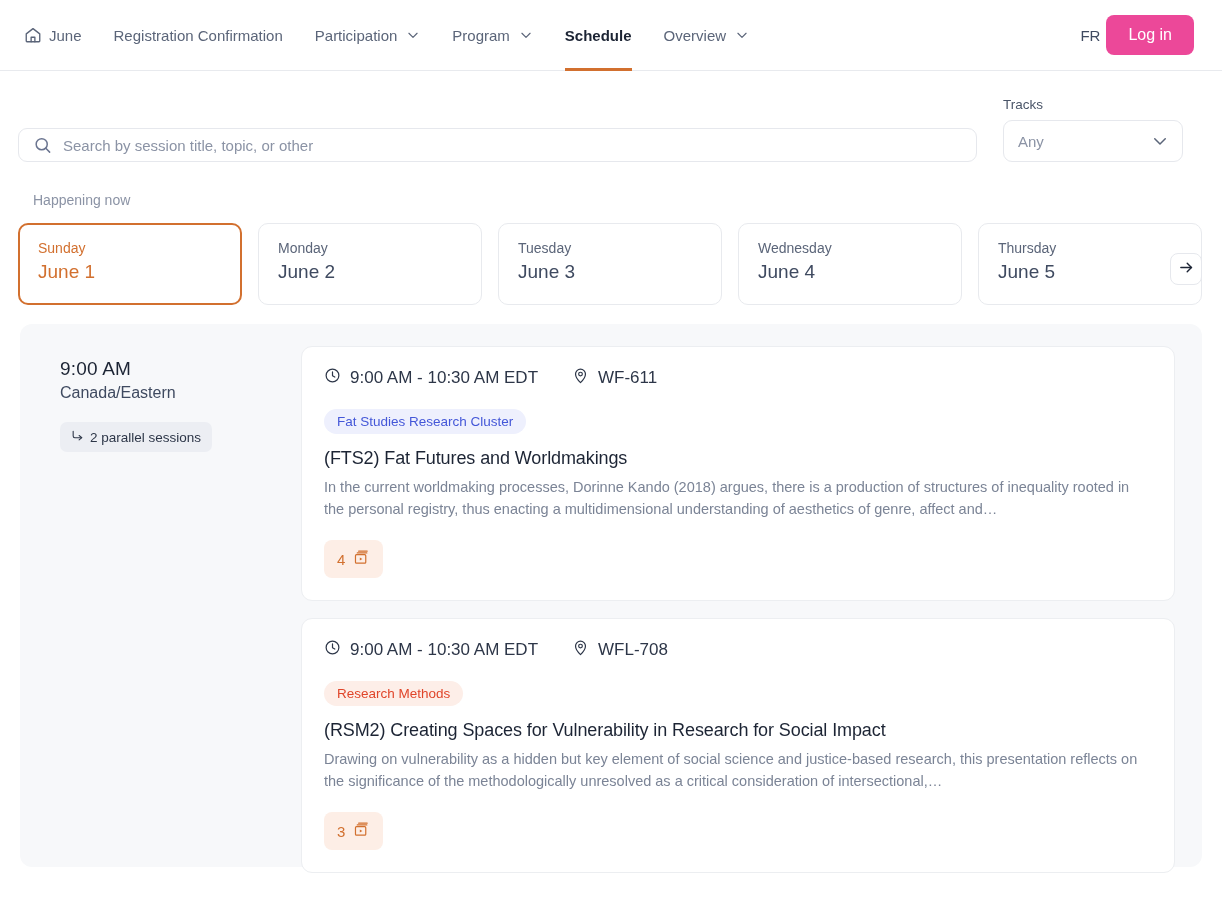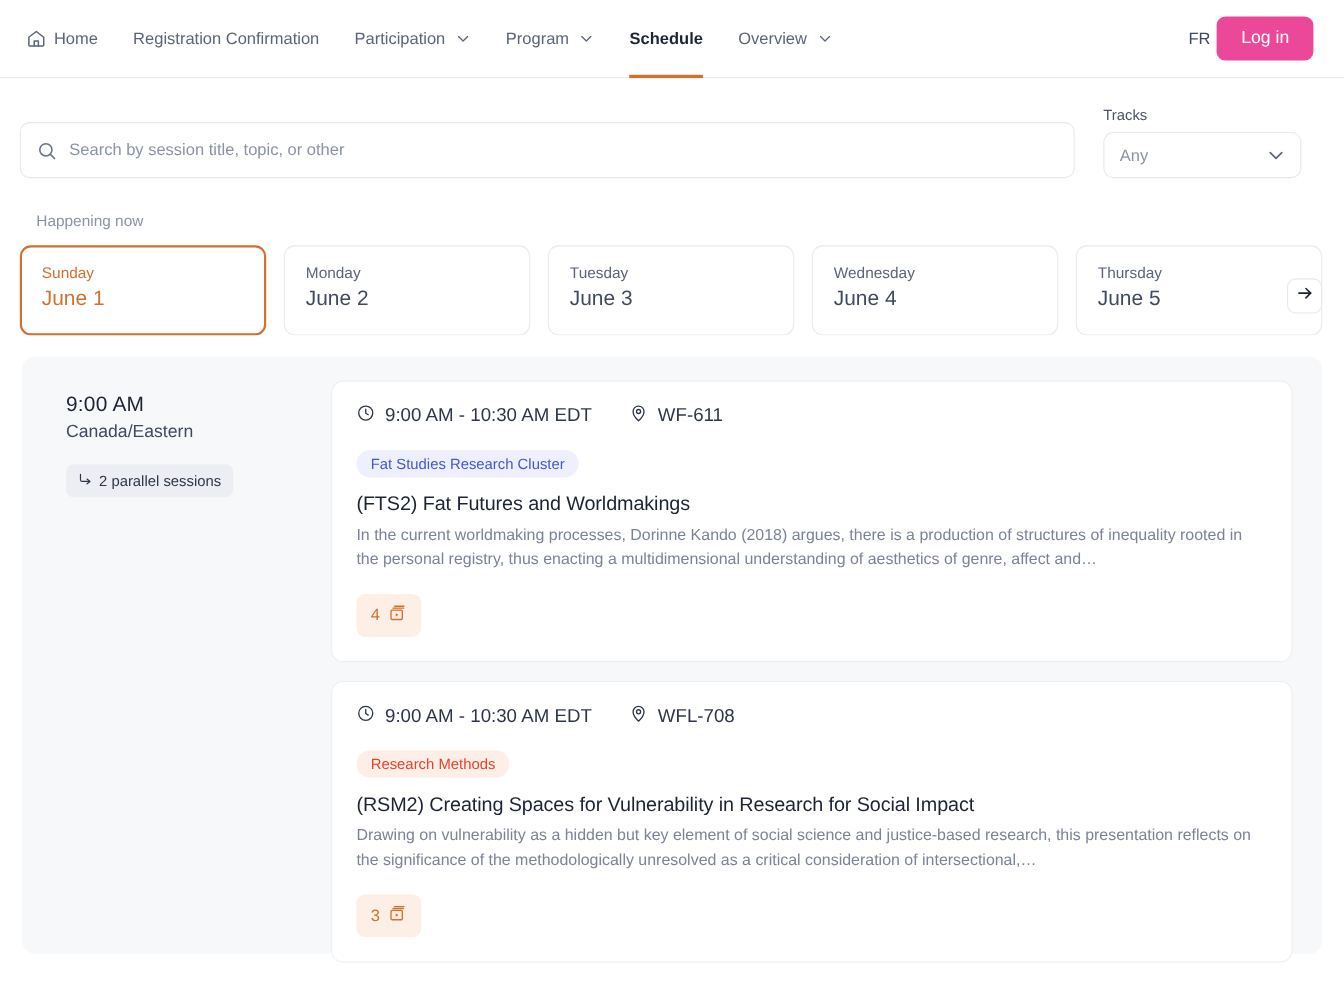--- a/index.html
+++ b/index.html
@@ -62,21 +62,21 @@
     padding: 26px 20px 0 18px;
     gap: 26px;
   }
   .search-wrap {
     position: relative;
     flex: 1;
     max-width: 959px;
   }
   .search-input {
     width: 100%;
-    height: 51px;
+    height: 34px;
     border: 1px solid #e6e8ed;
     border-radius: 9px;
     padding: 0 14px 0 44px;
     font-size: 15px;
     font-family: inherit;
     color: #3f4a60;
     background: #fff;
     outline: none;
   }
   .search-input::placeholder { color: #8b93a5; }
@@ -223,21 +223,21 @@
 <div class="navbar">
   <div class="nav-left">
 
     <div class="nav-item">
       <span class="nav-icon">
         <svg width="18" height="18" viewBox="0 0 24 24" fill="none" stroke="#5b6579" stroke-width="1.8" stroke-linecap="round" stroke-linejoin="round">
           <path d="M3 10.5 12 3.5l9 7V20a1 1 0 0 1-1 1H4a1 1 0 0 1-1-1z"></path>
           <path d="M9.5 21v-6h5v6"></path>
         </svg>
       </span>
-      <span>Home</span>
+      <span>June</span>
     </div>
 
     <div class="nav-item">
       <span>Registration Confirmation</span>
     </div>
 
     <div class="nav-item">
       <span>Participation</span>
       <span class="caret">
         <svg width="14" height="14" viewBox="0 0 24 24" fill="none" stroke="#5b6579" stroke-width="2" stroke-linecap="round" stroke-linejoin="round">

